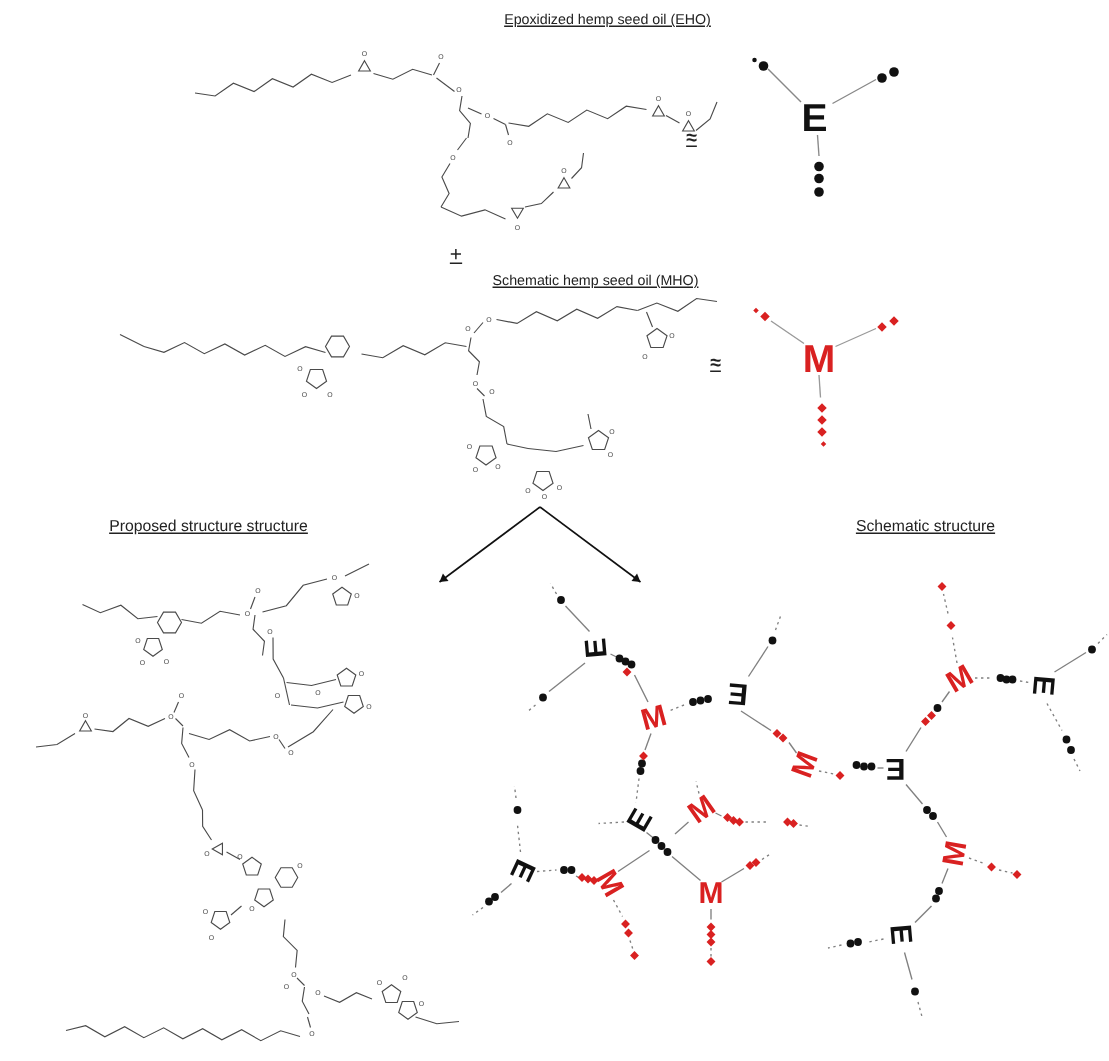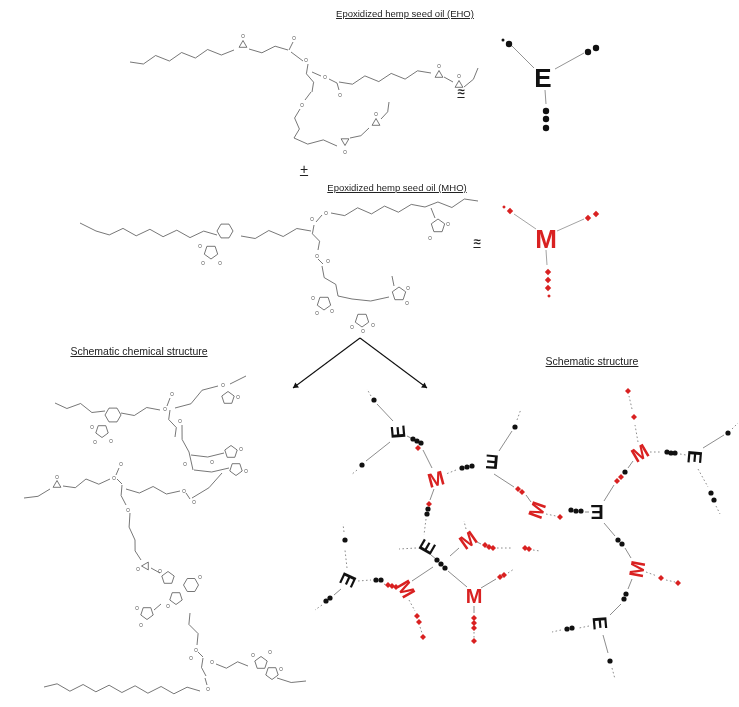--- a/index.html
+++ b/index.html
@@ -5,33 +5,33 @@
   html,body{margin:0;padding:0;}
   body{width:739px;height:707px;background:#ffffff;position:relative;overflow:hidden;
        font-family:"Liberation Sans",sans-serif;color:#222;}
   .lbl{position:absolute;white-space:nowrap;transform:translateX(-50%);color:#222;text-decoration:underline;}
   #eho-title{left:405px;top:8px;font-size:9.5px;}
   #plus-sign{left:304px;top:161px;font-size:14px;}
   #mho-title{left:397px;top:182px;font-size:9.5px;}
   #approx-eho{left:461px;top:84px;font-size:13px;font-weight:bold;}
   #approx-mho{left:477px;top:234px;font-size:13px;font-weight:bold;}
   #proposed-label{left:139px;top:345px;font-size:10.5px;}
-  #schematic-label{left:592px;top:345px;font-size:10.5px;margin-top:10px;}
+  #schematic-label{left:617px;top:345px;font-size:10.5px;}
   svg{position:absolute;left:0;top:0;}
   svg text{font-family:"Liberation Sans",sans-serif;}
 </style>
 </head>
 <body>
 
 <div class="lbl" id="eho-title">Epoxidized hemp seed oil (EHO)</div>
 <div class="lbl" id="plus-sign">+</div>
-<div class="lbl" id="mho-title">Epoxidized hemp seed oil (MHO)</div>
+<div class="lbl" id="mho-title">Schematic hemp seed oil (MHO)</div>
 <div class="lbl" id="approx-eho">≈</div>
 <div class="lbl" id="approx-mho">≈</div>
-<div class="lbl" id="proposed-label">Schematic chemical structure</div>
+<div class="lbl" id="proposed-label">Proposed structure structure</div>
 <div class="lbl" id="schematic-label">Schematic structure</div>
 
 <svg id="fig" width="739" height="707" viewBox="0 0 739 707">
   <g id="g-eho-structure">
       <polyline points="130.0,62.0 143.4,64.0 155.6,55.5 169.4,61.0 181.6,52.5 195.4,58.0 207.6,49.5 221.4,55.0 234.0,50.0" fill="none" stroke="#4a4a4a" stroke-width="0.75"></polyline>
       <polygon points="243.0,40.5 246.9,47.3 239.1,47.3" fill="none" stroke="#4a4a4a" stroke-width="0.75"></polygon>
       <text x="243" y="36" fill="#4a4a4a" font-size="4.6" text-anchor="middle" dominant-baseline="central">O</text>
       <polyline points="249.0,49.0 261.9,52.8 275.1,46.2 288.0,50.0" fill="none" stroke="#4a4a4a" stroke-width="0.75"></polyline>
       <line x1="289" y1="50" x2="293" y2="42" stroke="#4a4a4a" stroke-width="0.75"></line>
       <text x="294" y="38" fill="#4a4a4a" font-size="4.6" text-anchor="middle" dominant-baseline="central">O</text>

